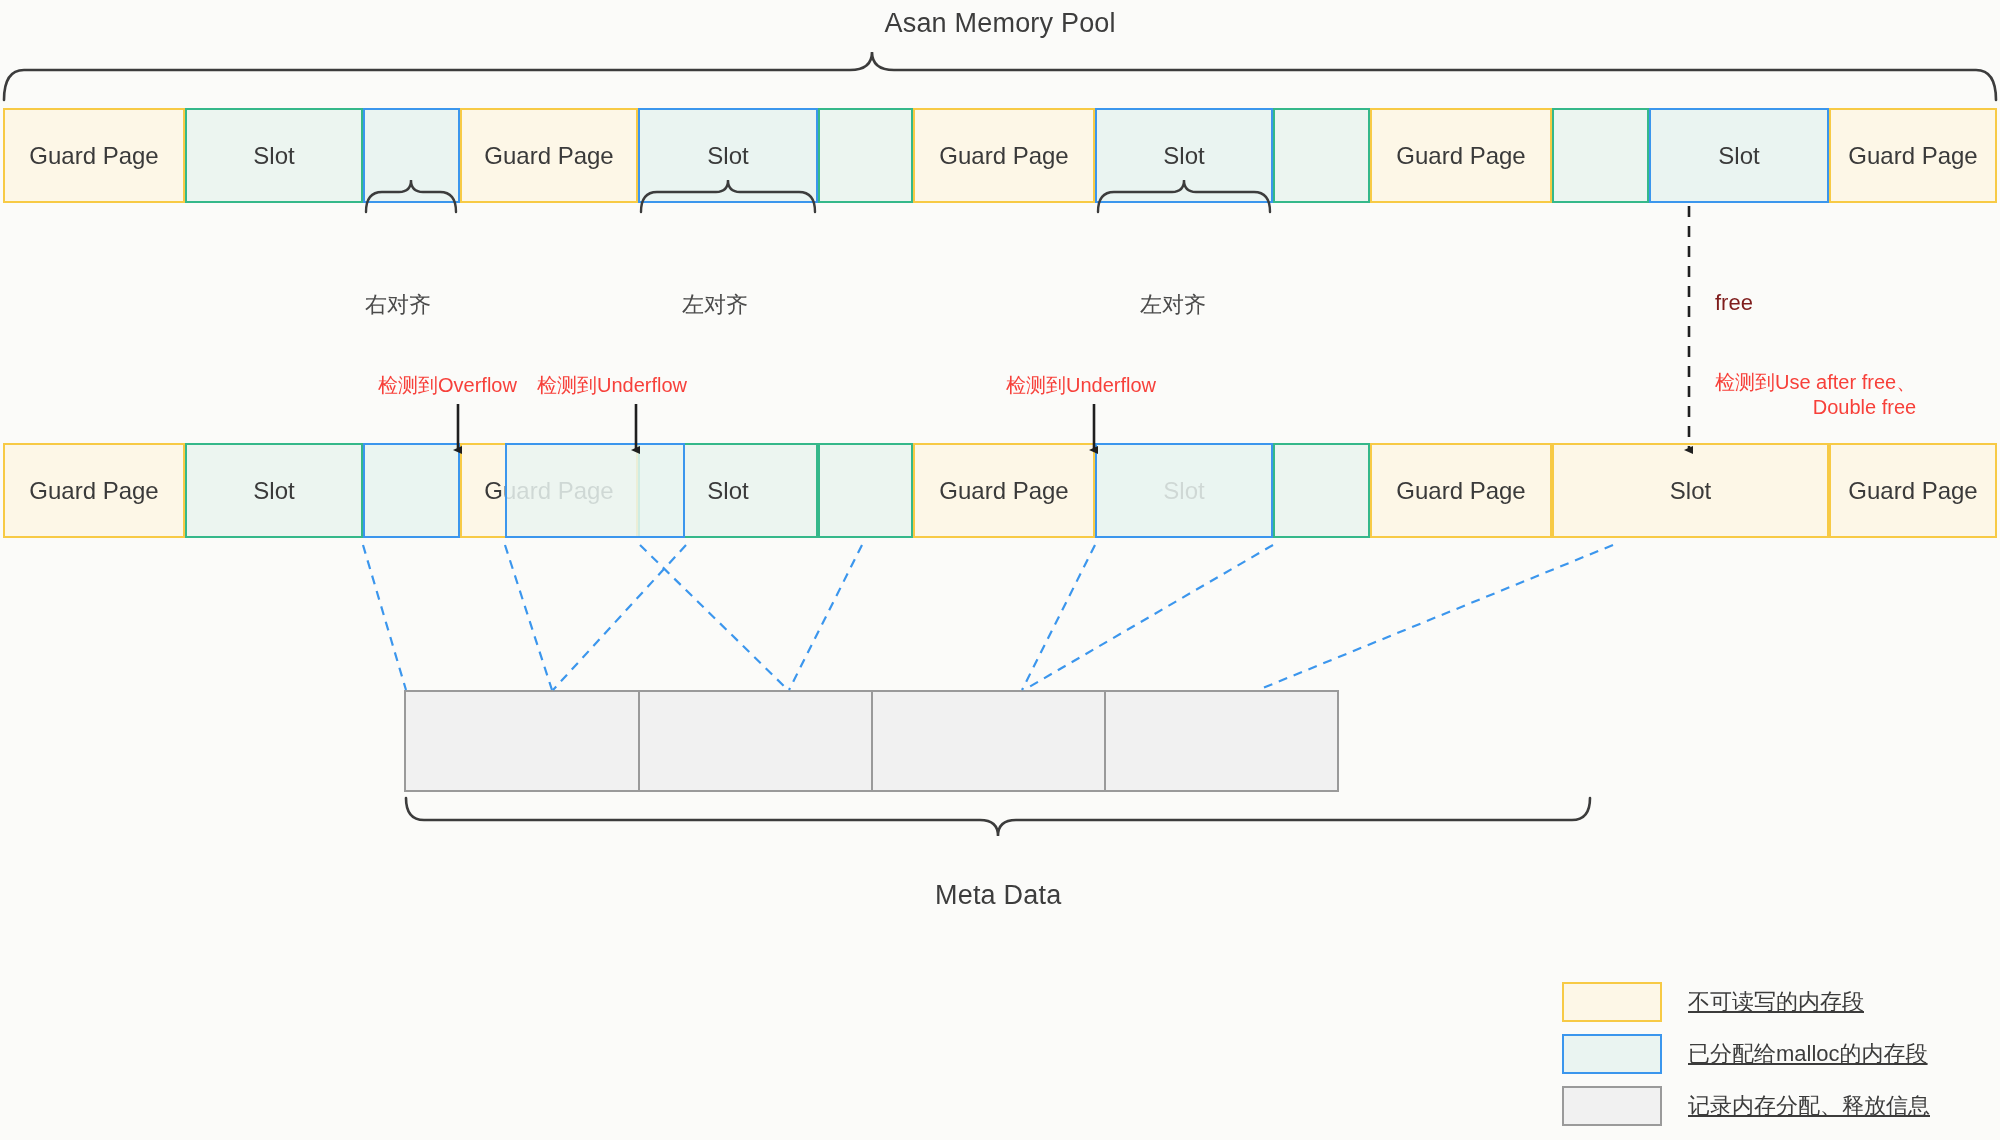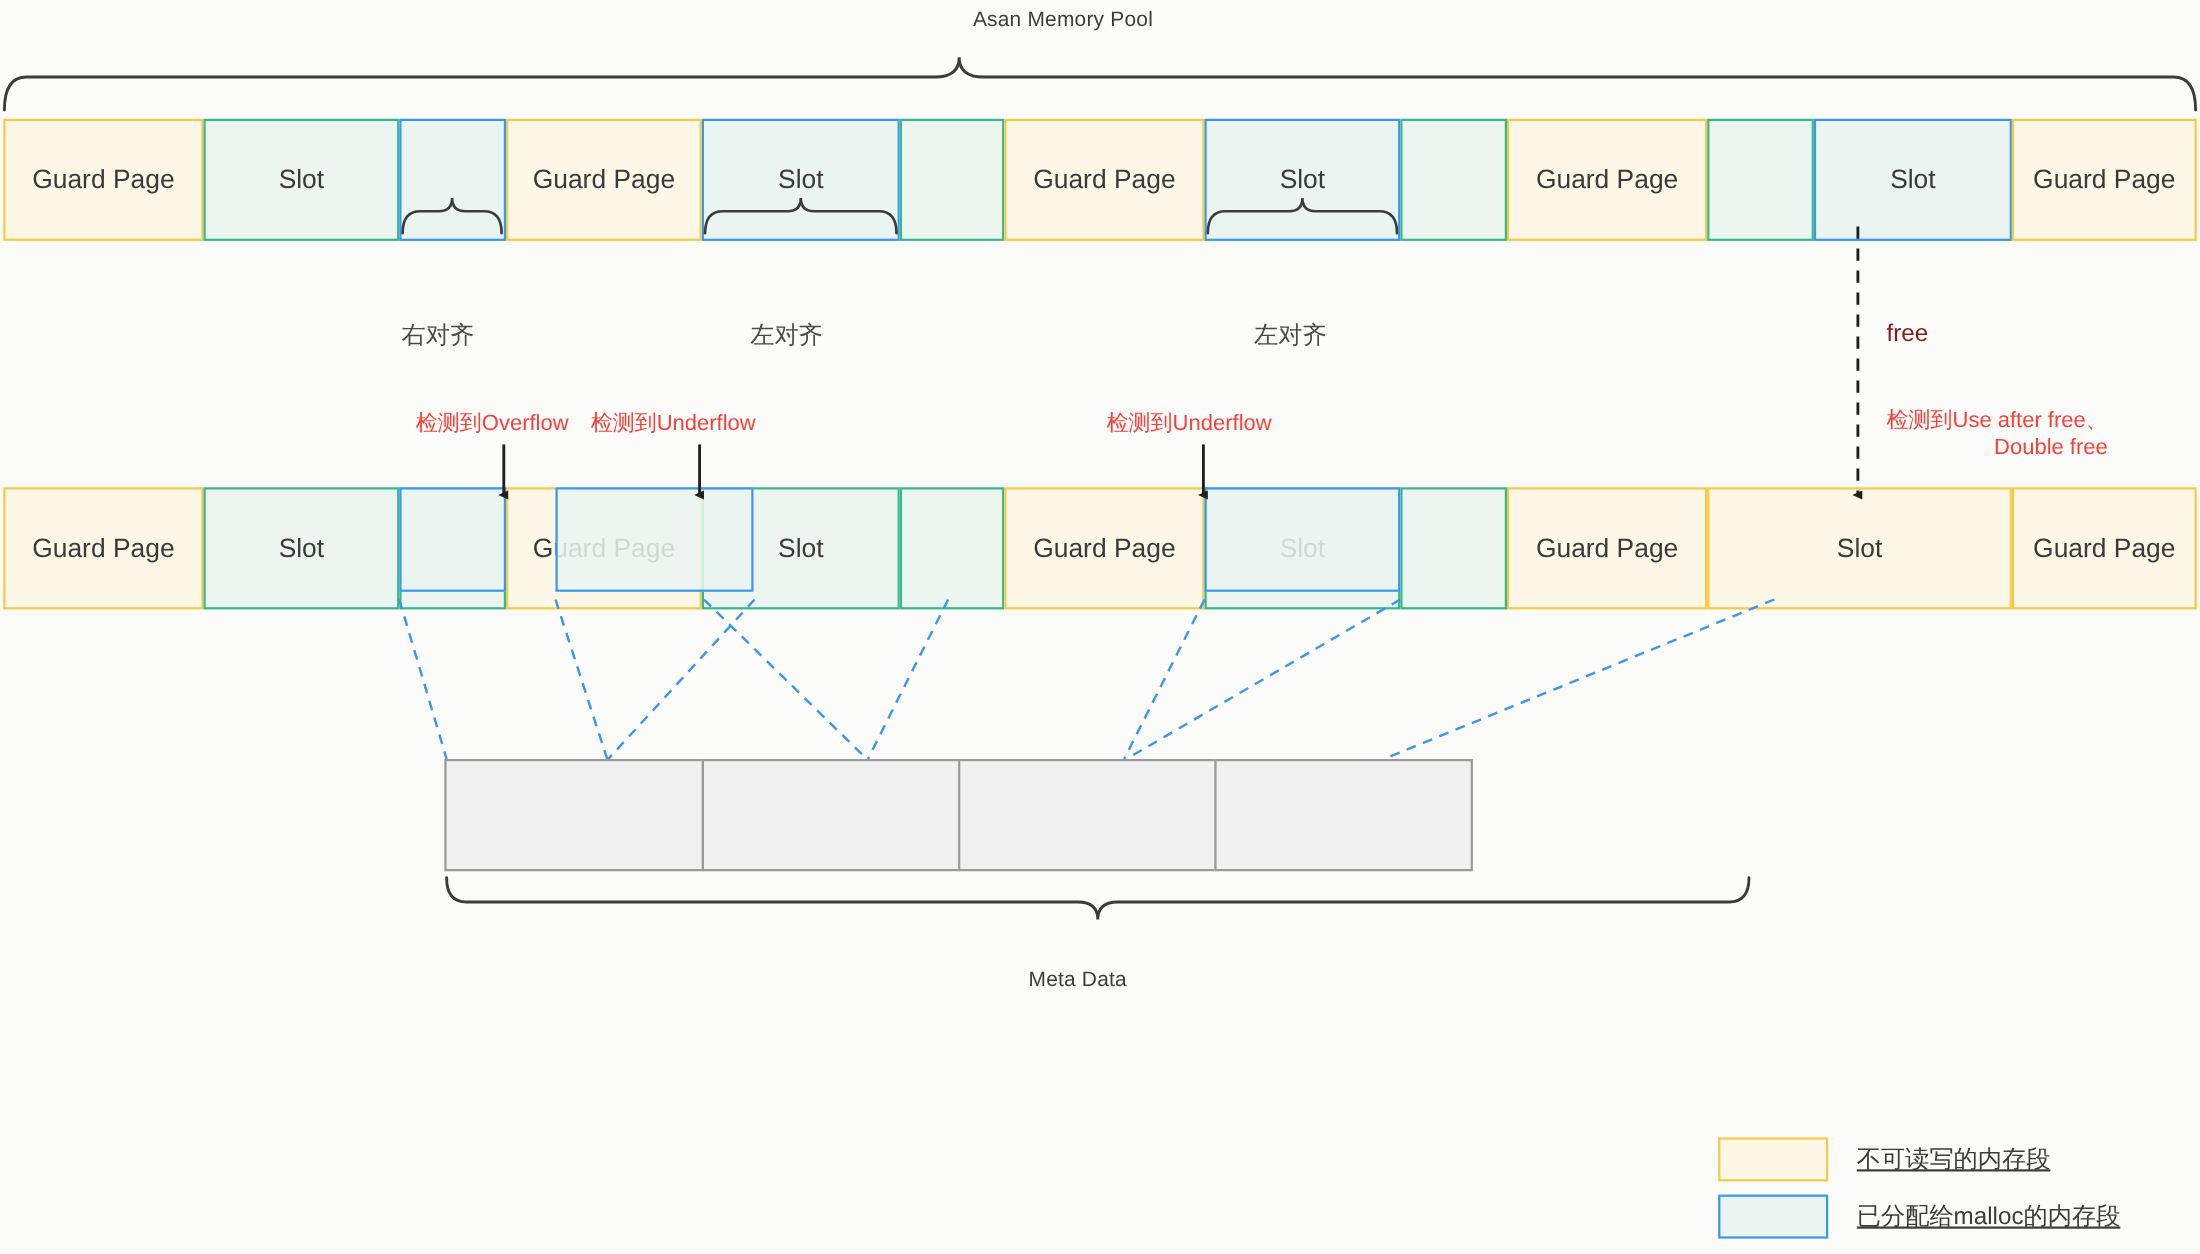--- a/index.html
+++ b/index.html
@@ -9,30 +9,30 @@
     font-family:"Liberation Sans","DejaVu Sans",sans-serif;
     color:#3c3c3c;
     overflow:hidden;
     position:relative;
   }
   #stage{position:absolute;left:0;top:0;width:2000px;height:1140px;}
 
   
   .title{
     position:absolute;
-    font-size:19px;
+    font-size:27px;
     color:#3d3d3d;
     white-space:nowrap;
     letter-spacing:.2px;
   }
 
   
   .memrow{position:absolute;height:95px;}
   .seg{
-    position:absolute;top:0;height:111px;
+    position:absolute;top:0;height:95px;
     box-sizing:border-box;
     display:flex;align-items:center;justify-content:center;
     font-size:24px;color:#3a3a3a;white-space:nowrap;
   }
   .seg.guard{background:#fdf7e7;border:2px solid #f7ca45;}
   .seg.rw{background:#ecf5f0;border:2px solid #35b88a;}
   .seg.alloc{background:#eaf4f1;border:2px solid #3b96ed;}
 
   
   .ovl{position:absolute;top:0;height:95px;box-sizing:border-box;}
@@ -174,20 +174,24 @@
 
   <div class="legend">
     <div class="legrow">
       <div class="swatch sw-guard"></div>
       <div class="legtxt">不可读写的内存段</div>
     </div>
     <div class="legrow">
       <div class="swatch sw-alloc"></div>
       <div class="legtxt">已分配给malloc的内存段</div>
     </div>
+    <div class="legrow">
+      <div class="swatch sw-meta"></div>
+      <div class="legtxt">记录内存分配、释放信息</div>
+    </div>
   </div>
 
   <svg id="lines">
     <defs>
       <marker id="arrowBlack" markerWidth="10" markerHeight="10" refX="5" refY="5" orient="auto" markerUnits="userSpaceOnUse">
         <path d="M1,1 L9,1 L5,10 Z" fill="#1f1f1f"></path>
       </marker>
     </defs>
 
     <path d="M4,100 Q4,70 24,70 L850,70 Q872,70 872,52 Q872,70 894,70 L1976,70 Q1996,70 1996,100" fill="none" stroke="#3c3c3c" stroke-width="2.6" stroke-linecap="round"></path>

